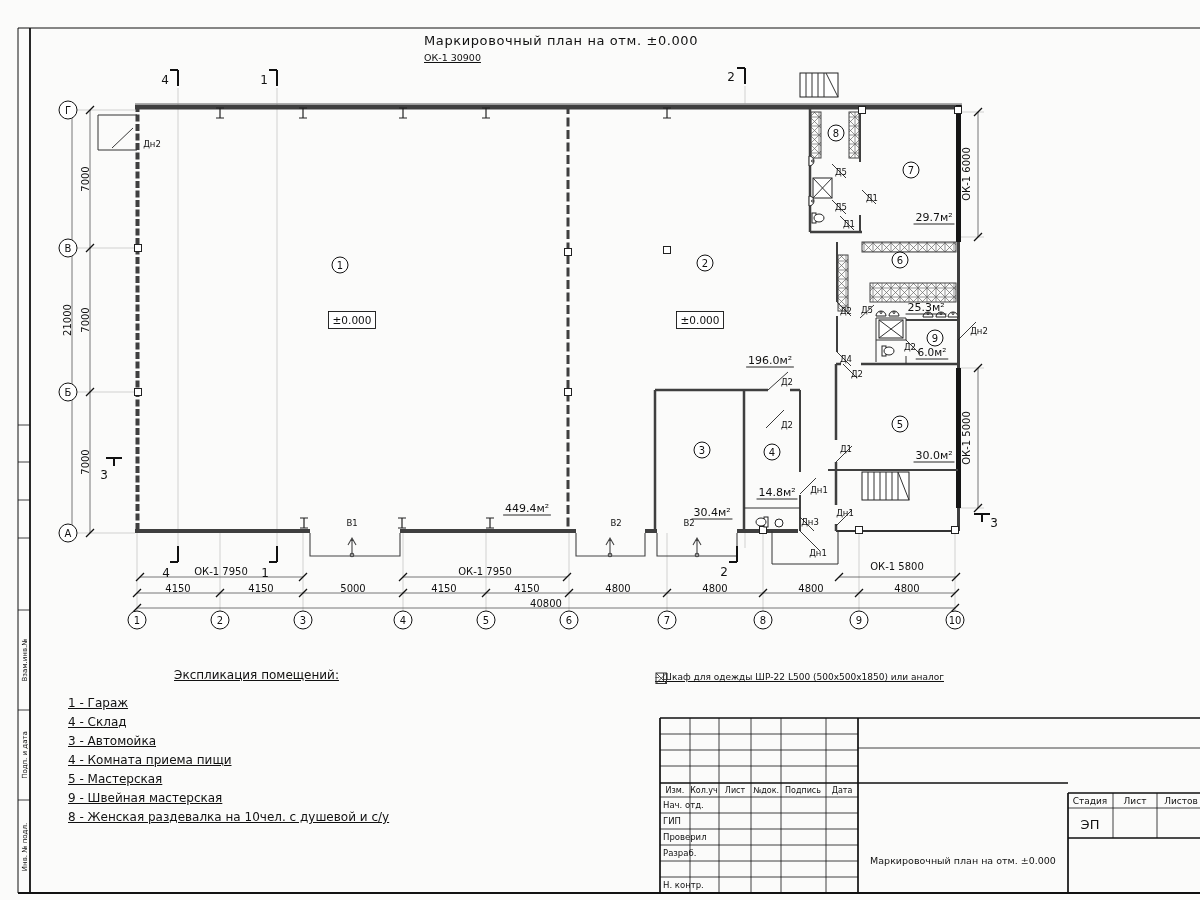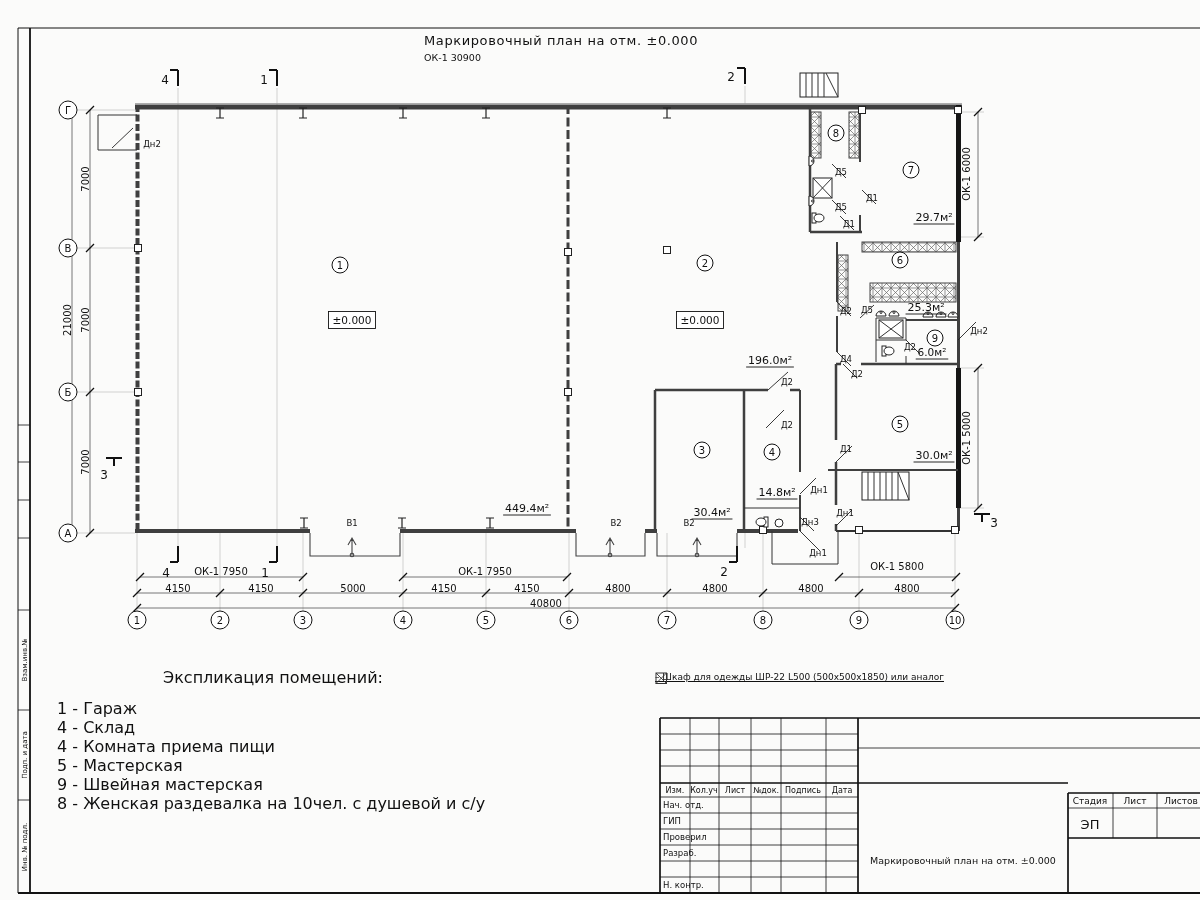--- a/index.html
+++ b/index.html
@@ -20,22 +20,22 @@
   .hatchrect{fill:url(#xh);stroke:#444;stroke-width:1;}
   .col{fill:#fff;stroke:#222;stroke-width:1;}
   .flag{stroke:#111;stroke-width:2;fill:none;}
   .gate{stroke:#444;stroke-width:1.1;fill:none;}
   .tb1{stroke:#111;stroke-width:1.7;fill:none;}
   .tb2{stroke:#111;stroke-width:0.8;fill:none;}
   .fr1{stroke:#111;stroke-width:1;fill:none;}
   .fr2{stroke:#111;stroke-width:1.8;fill:none;}
   .overlay{position:absolute;}
   #title{left:424px;top:33px;font-size:13px;letter-spacing:0.6px;}
-  #subtitle{left:424px;top:52px;font-size:9.5px;}
-  #legend{left:45px;top:668px;font-size:16px;}
+  #subtitle{left:424px;top:52px;font-size:9.5px;text-decoration:underline;}
+  #legend{left:56px;top:668px;font-size:12px;text-decoration:underline;}
   #legend .hd{margin-left:118px;margin-bottom:4px;}
   #legend ul{list-style:none;margin:12px;padding:0;}
   #legend li{line-height:19px;white-space:nowrap;}
   #note{left:655px;top:672px;font-size:9px;display:flex;align-items:center;gap:6px;white-space:nowrap;text-decoration:underline;}
 </style>
 </head>
 <body>
 
 <div id="sheet">
 
@@ -325,20 +325,21 @@
 </svg>
 
 <div class="overlay" id="title">Маркировочный план на отм. ±0.000</div>
 <div class="overlay" id="subtitle">ОК-1 30900</div>
 
 <div class="overlay" id="legend">
   <div class="hd">Экспликация помещений:</div>
   <ul>
         <li>1 - Гараж</li>
         <li>4 - Склад</li>
+        <li>3 - Автомойка</li>
         <li>4 - Комната приема пищи</li>
         <li>5 - Мастерская</li>
         <li>9 - Швейная мастерская</li>
         <li>8 - Женская раздевалка на 10чел. с душевой и с/у</li>
       </ul>
 </div>
 
 <div class="overlay" id="note">
   <svg width="13" height="13">
     <rect x="1" y="1" width="10.5" height="10.5" fill="none" stroke="#333" stroke-width="1"></rect>

